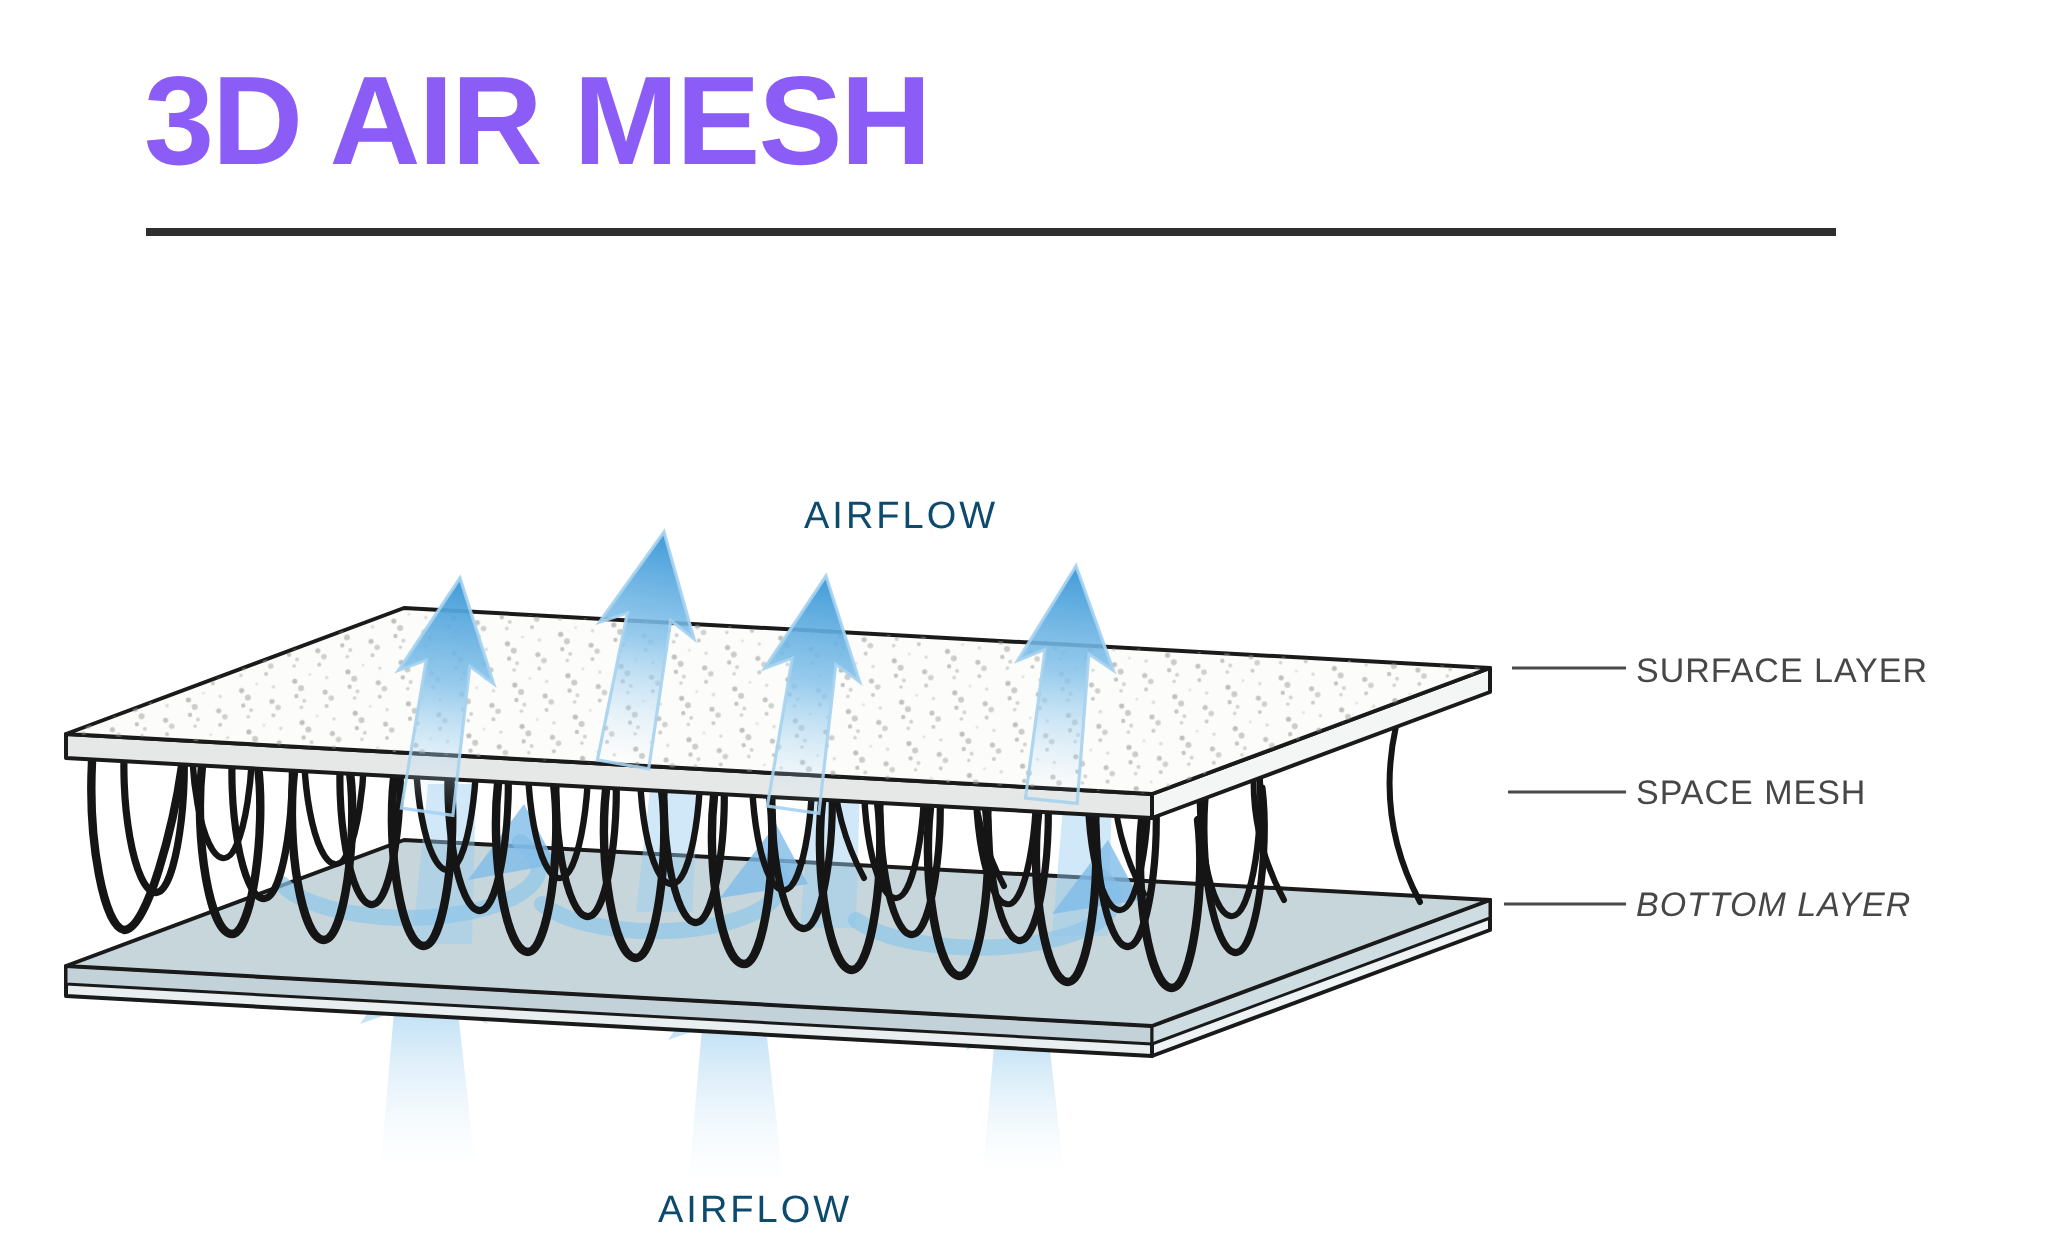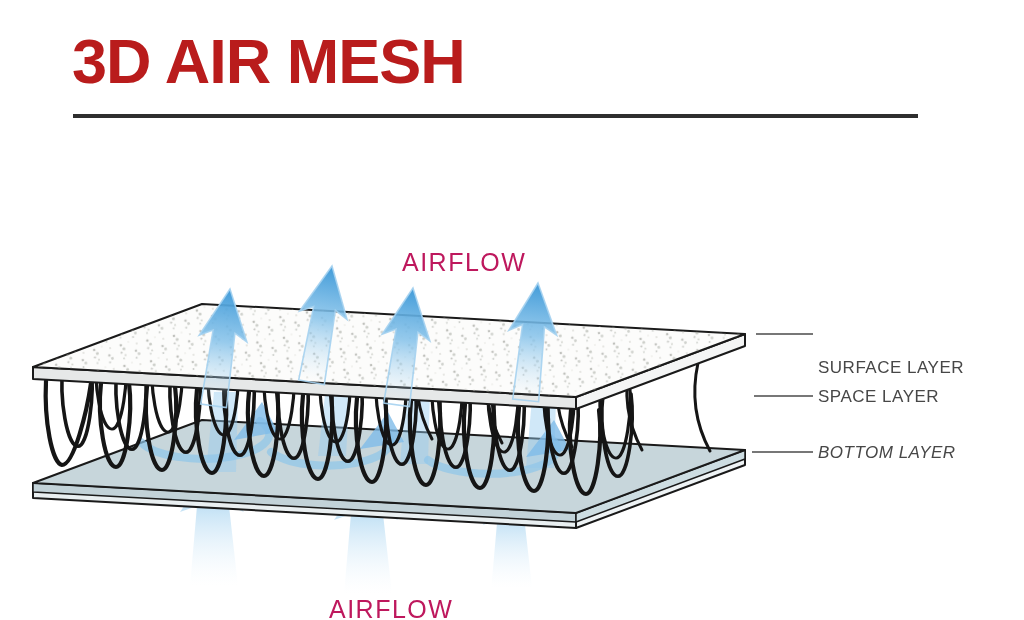--- a/index.html
+++ b/index.html
@@ -2,35 +2,35 @@
 <html><head>
 <meta charset="utf-8">
 <style>
   html,body{margin:0;padding:0;}
   body{
     width:1024px;height:620px;position:relative;background:#ffffff;
     overflow:hidden;font-family:"Liberation Sans", sans-serif;
   }
   .abs{position:absolute;}
   #title{
-    left:72px;top:30px;font-size:63px;font-weight:bold;color:#b91c1c;
+    left:72px;top:30px;font-size:63px;font-weight:bold;color:#8b5cf6;
     letter-spacing:-1px;white-space:nowrap;line-height:1;
   }
   #title-rule{
     left:73px;top:114px;width:845px;height:4px;background:#2e2e2e;
   }
   .airflow-label{
-    font-size:25px;color:#be185d;letter-spacing:1.5px;white-space:nowrap;
+    font-size:19px;color:#0c4a6e;letter-spacing:1.5px;white-space:nowrap;
   }
   #airflow-top{left:402px;top:248px;}
   #airflow-bottom{left:329px;top:595px;}
   .layer-label{
     font-size:17px;color:#474747;letter-spacing:0.5px;white-space:nowrap;line-height:20px;
   }
-  #label-surface{left:818px;top:326px;margin-top:32px;}
+  #label-surface{left:818px;top:326px;}
   #label-space{left:818px;top:387px;}
   #label-bottom{left:818px;top:443px;font-style:italic;}
   #diagram-svg{left:0;top:0;}
 </style>
 </head>
 <body>
 
 <div class="abs" id="title">3D AIR MESH</div>
 <div class="abs" id="title-rule"></div>
 
@@ -167,14 +167,14 @@
     <line x1="756" y1="334" x2="813" y2="334"></line>
     <line x1="754" y1="396" x2="813" y2="396"></line>
     <line x1="752" y1="452" x2="813" y2="452"></line>
   </g>
 </svg>
 
 <div class="abs airflow-label" id="airflow-top">AIRFLOW</div>
 <div class="abs airflow-label" id="airflow-bottom">AIRFLOW</div>
 
 <div class="abs layer-label" id="label-surface">SURFACE LAYER</div>
-<div class="abs layer-label" id="label-space">SPACE LAYER</div>
+<div class="abs layer-label" id="label-space">SPACE MESH</div>
 <div class="abs layer-label" id="label-bottom">BOTTOM LAYER</div>
 
 </body></html>

